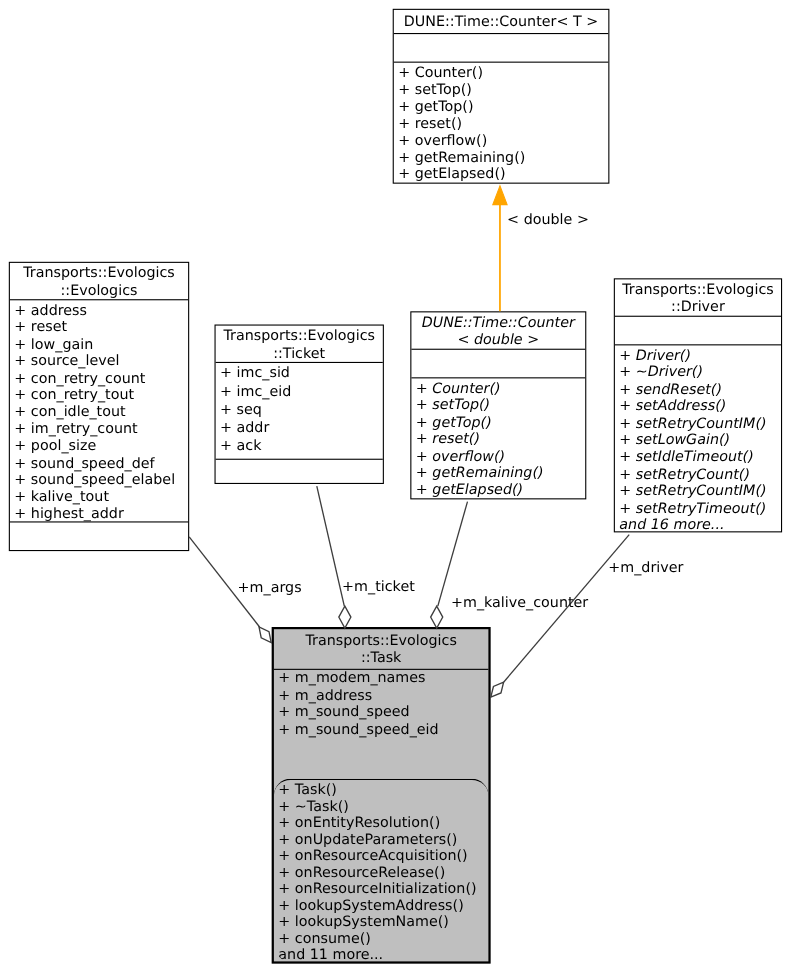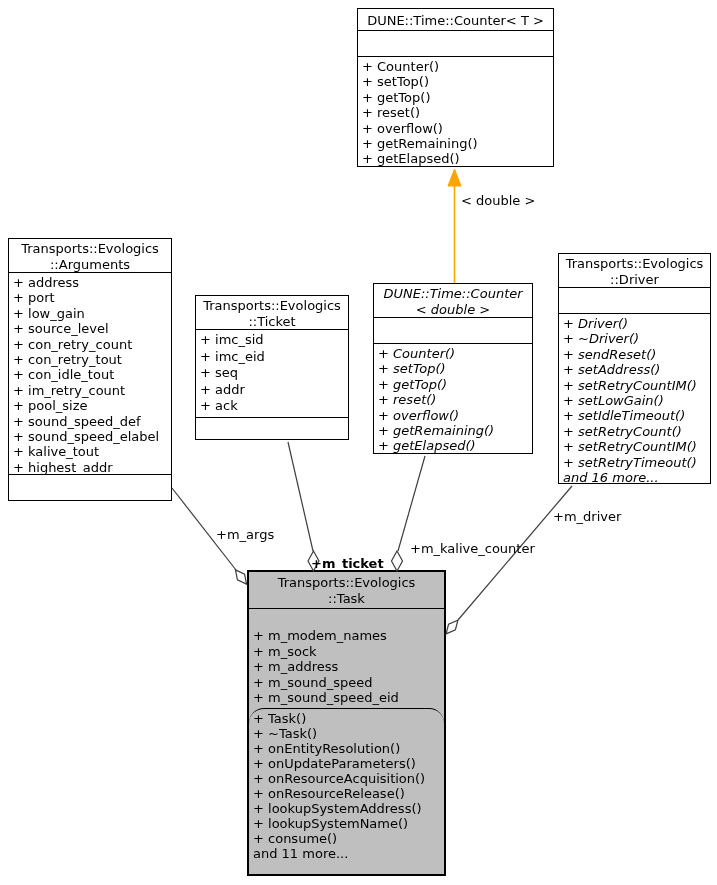--- a/index.html
+++ b/index.html
@@ -52,28 +52,28 @@
   #box-counter-double .attrs{height:26px;}
   #box-counter-double .methods{height:110px;}
 
   #box-driver{left:558px;top:253px;width:151px;}
   #box-driver .title{height:33px;line-height:15.5px;}
   #box-driver .attrs{height:26px;}
   #box-driver .methods{height:170px;font-style:italic;}
 
   #box-task{left:247px;top:570px;width:195px;background:var(--task-fill);border-width:2px;}
   #box-task .title{height:36px;line-height:16px;padding-top:3px;}
-  #box-task .attrs{height:100px;line-height:15.6px;padding-top:19px;}
+  #box-task .attrs{height:100px;line-height:15.6px;padding-top:0;}
   #box-task .methods{height:166px;line-height:15px;border-radius:15px;}
 
   
   .edge-label{position:absolute;z-index:3;font-size:13px;white-space:nowrap;}
   #lbl-template{left:461px;top:193px;}
   #lbl-m-args{left:216px;top:527px;}
-  #lbl-m-ticket{left:311px;top:556px;font-weight:bold;}
+  #lbl-m-ticket{left:311px;top:526px;}
   #lbl-m-kalive{left:410px;top:541px;}
   #lbl-m-driver{left:553px;top:496px;margin-top:13px;}
 </style>
 </head>
 <body>
 
 <svg class="overlay" width="717" height="885" viewBox="0 0 717 885">
 
   <g>
     <path class="tmpl-line" d="M454.5,283 L454.5,185"></path>
@@ -113,25 +113,25 @@
       <div>+ reset()</div>
       <div>+ overflow()</div>
       <div>+ getRemaining()</div>
       <div>+ getElapsed()</div>
     </div>
 </div>
 
 <div class="uml-box" id="box-arguments">
   <div class="sec title">
     <div>Transports::Evologics</div>
-    <div>::Arguments</div>
+    <div>::Evologics</div>
   </div>
   <div class="sec members attrs">
       <div>+ address</div>
-      <div>+ port</div>
+      <div>+ reset</div>
       <div>+ low_gain</div>
       <div>+ source_level</div>
       <div>+ con_retry_count</div>
       <div>+ con_retry_tout</div>
       <div>+ con_idle_tout</div>
       <div>+ im_retry_count</div>
       <div>+ pool_size</div>
       <div>+ sound_speed_def</div>
       <div>+ sound_speed_elabel</div>
       <div>+ kalive_tout</div>
@@ -193,32 +193,32 @@
     </div>
 </div>
 
 <div class="uml-box" id="box-task">
   <div class="sec title">
     <div>Transports::Evologics</div>
     <div>::Task</div>
   </div>
   <div class="sec members attrs">
       <div>+ m_modem_names</div>
-      <div>+ m_sock</div>
       <div>+ m_address</div>
       <div>+ m_sound_speed</div>
       <div>+ m_sound_speed_eid</div>
     </div>
   <div class="sec members methods">
       <div>+ Task()</div>
       <div>+ ~Task()</div>
       <div>+ onEntityResolution()</div>
       <div>+ onUpdateParameters()</div>
       <div>+ onResourceAcquisition()</div>
       <div>+ onResourceRelease()</div>
+      <div>+ onResourceInitialization()</div>
       <div>+ lookupSystemAddress()</div>
       <div>+ lookupSystemName()</div>
       <div>+ consume()</div>
       <div>and 11 more...</div>
     </div>
 </div>
 
 <div class="edge-label" id="lbl-template">&lt; double &gt;</div>
 <div class="edge-label" id="lbl-m-args">+m_args</div>
 <div class="edge-label" id="lbl-m-ticket">+m_ticket</div>

